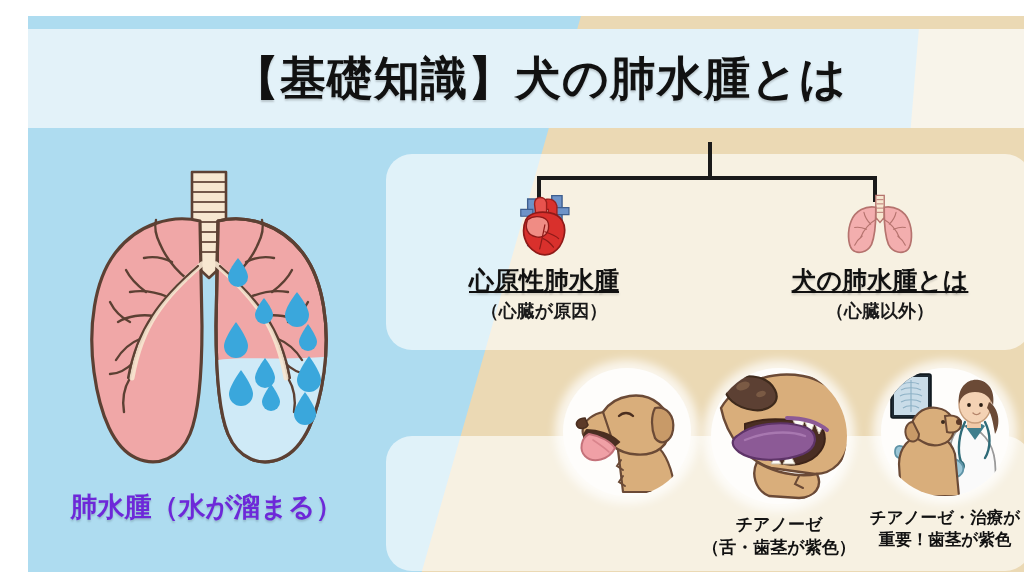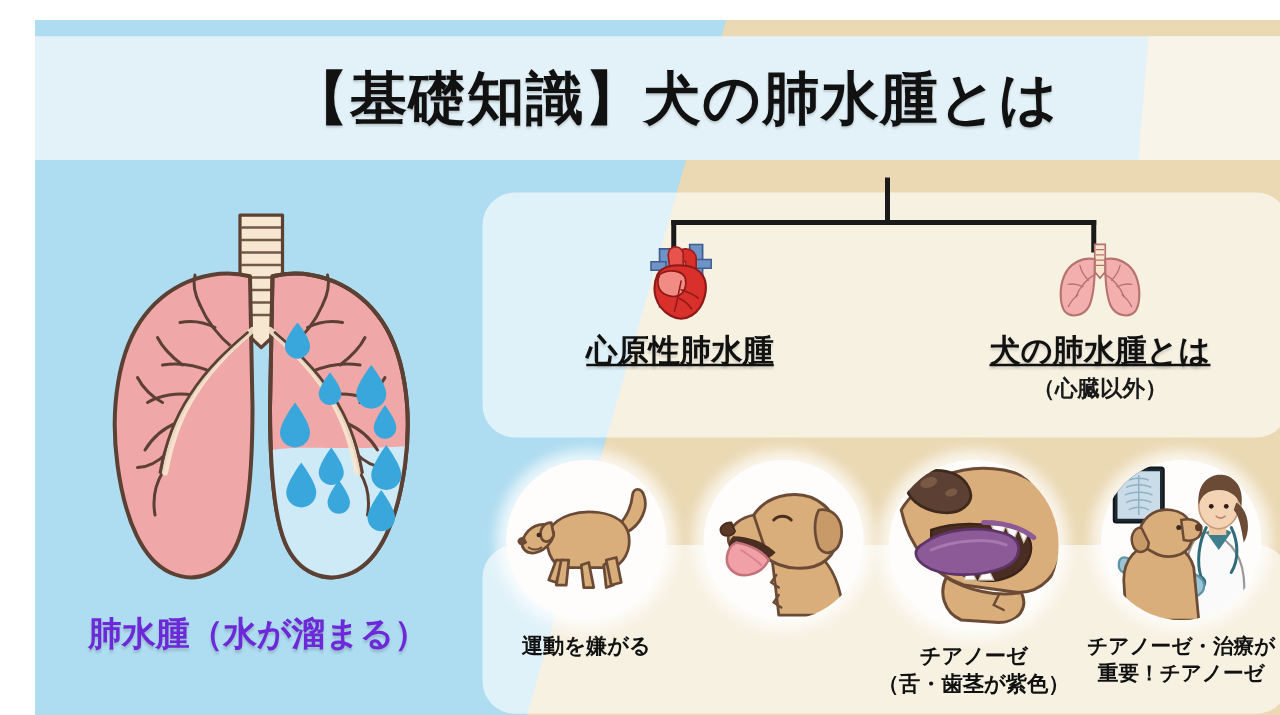--- a/index.html
+++ b/index.html
@@ -232,20 +232,21 @@
                  C 46 30 32 28 24 34 Z" fill="#F08C84" stroke="#8E1A18" stroke-width="1.6"></path>
 
         <g stroke="#8E1A18" stroke-width="1.4" fill="none" stroke-linecap="round">
           <path d="M44 40 C 42 50 40 60 38 68"></path>
           <path d="M44 48 C 50 50 56 52 60 56"></path>
           <path d="M42 56 C 47 58 51 62 54 66"></path>
         </g>
       </svg>
     </div>
     <div class="type-title">心原性肺水腫</div>
+    <div class="type-sub">（心臓が原因）</div>
   </div>
 
   <div class="type-col" id="type-noncardiogenic">
     <div class="type-icon">
       <svg viewBox="0 0 90 78" width="76" height="66">
         <path d="M40 4 L50 4 L50 30 L45 36 L40 30 Z" fill="#F7E7D0" stroke="#B5736E" stroke-width="1.6"></path>
         <g stroke="#B5736E" stroke-width="1.1">
           <line x1="41" y1="9" x2="49" y2="9"></line>
           <line x1="41" y1="14" x2="49" y2="14"></line>
           <line x1="41" y1="19" x2="49" y2="19"></line>
@@ -266,57 +267,20 @@
           <path d="M66 52 C 70 55 73 59 75 63"></path>
         </g>
       </svg>
     </div>
     <div class="type-title">犬の肺水腫とは</div>
     <div class="type-sub">（心臓以外）</div>
   </div>
 
   <div class="panel" id="panel-bottom"></div>
 
-  <div class="card" id="card-0">
-    <div class="card-circle">
-      <svg viewBox="0 0 128 128" width="128" height="128">
-        <g stroke="#6B4A36" stroke-width="2.2" fill="#D9AE7B" stroke-linejoin="round" stroke-linecap="round">
-
-          <path d="M96 58 C 108 52 114 38 110 28 C 108 22 102 22 101 28 C 100 38 96 46 90 52 Z"></path>
-
-          <path d="M34 56 C 42 44 58 40 74 42 C 88 44 96 50 98 60
-                   C 100 72 94 84 84 86 L46 86 C 36 84 30 70 34 56 Z"></path>
-
-          <path d="M84 80 L86 100 L80 102 L78 84 Z"></path>
-
-          <path d="M46 80 L40 98 L34 96 L40 80 Z"></path>
-
-          <path d="M34 52 C 26 50 18 54 14 62 C 10 70 16 76 24 74
-                   C 32 72 38 64 38 58 Z"></path>
-
-          <path d="M36 50 C 30 50 26 56 28 62 C 30 67 36 66 38 60 Z"></path>
-
-          <path d="M88 78 L92 98 L84 100 L80 80 Z"></path>
-
-          <path d="M50 80 L48 100 L40 100 L44 80 Z"></path>
-
-          <path d="M66 82 L70 102 L62 102 L60 84 Z"></path>
-        </g>
-
-        <path d="M14 62 C 11 62 9 64 10 66 C 11 68 14 68 16 66 Z" fill="#6B4A36" stroke="#6B4A36" stroke-width="1.4"></path>
-        <circle cx="26" cy="60" r="1.8" fill="#3B2A1E"></circle>
-        <g stroke="#6B4A36" stroke-width="1.6" fill="none" stroke-linecap="round">
-          <path d="M18 70 C 21 72 25 72 28 70"></path>
-        </g>
-      </svg>
-    </div>
-    <div class="card-label">
-      <div>運動を嫌がる</div>
-    </div>
-  </div>
 
   <div class="card" id="card-1">
     <div class="card-circle">
       <svg viewBox="0 0 128 128" width="128" height="128">
 
         <path d="M54 74 C 56 90 58 106 60 124 L112 124 C 110 104 104 86 92 76 Z" fill="#D9AE7B" stroke="#6B4A36" stroke-width="2.2" stroke-linejoin="round"></path>
 
         <path d="M40 44 C 52 26 80 22 96 36 C 110 48 110 70 98 80
                  C 86 90 62 88 50 78 C 42 72 38 56 40 44 Z" fill="#D9AE7B" stroke="#6B4A36" stroke-width="2.4" stroke-linejoin="round"></path>
 
@@ -442,17 +406,17 @@
 
         <path d="M64 48 C 74 46 80 50 80 56 C 80 62 74 66 66 64 Z" fill="#D9AE7B" stroke="#6B4A36" stroke-width="2"></path>
         <circle cx="78" cy="54" r="3" fill="#5C3A28"></circle>
 
         <path d="M32 54 C 26 54 22 62 26 70 C 30 76 38 74 38 66 Z" fill="#C89A68" stroke="#6B4A36" stroke-width="2"></path>
         <circle cx="62" cy="54" r="2" fill="#3B2A1E"></circle>
       </svg>
     </div>
     <div class="card-label">
       <div>チアノーゼ・治療が</div>
-      <div>重要！チアノーゼ</div>
+      <div>重要！歯茎が紫色</div>
     </div>
   </div>
 
 </div>
 
 </body></html>

